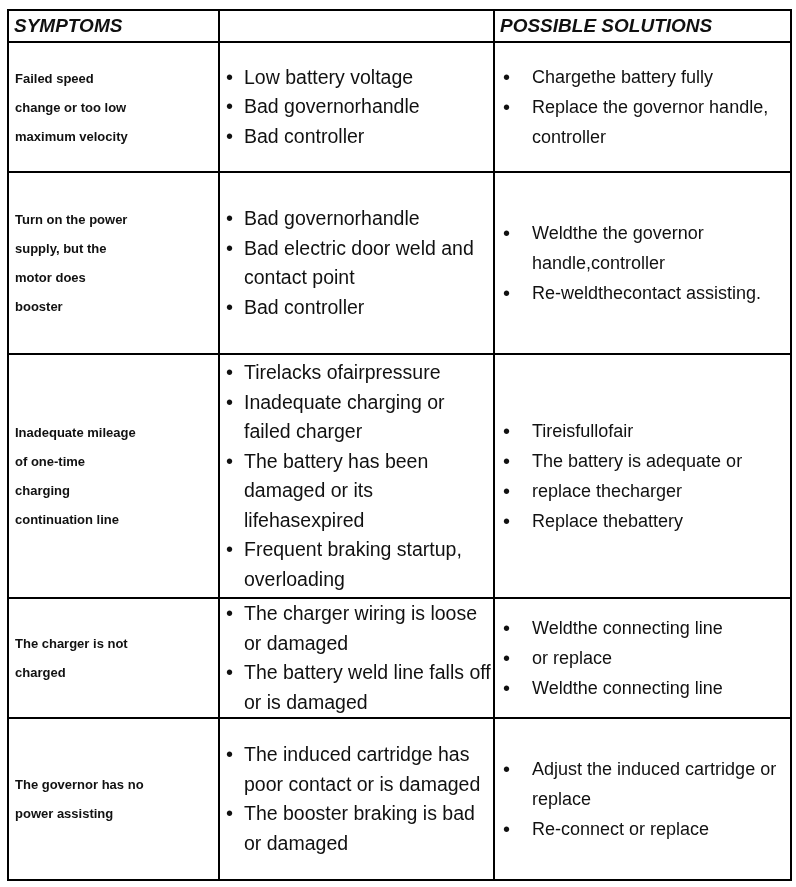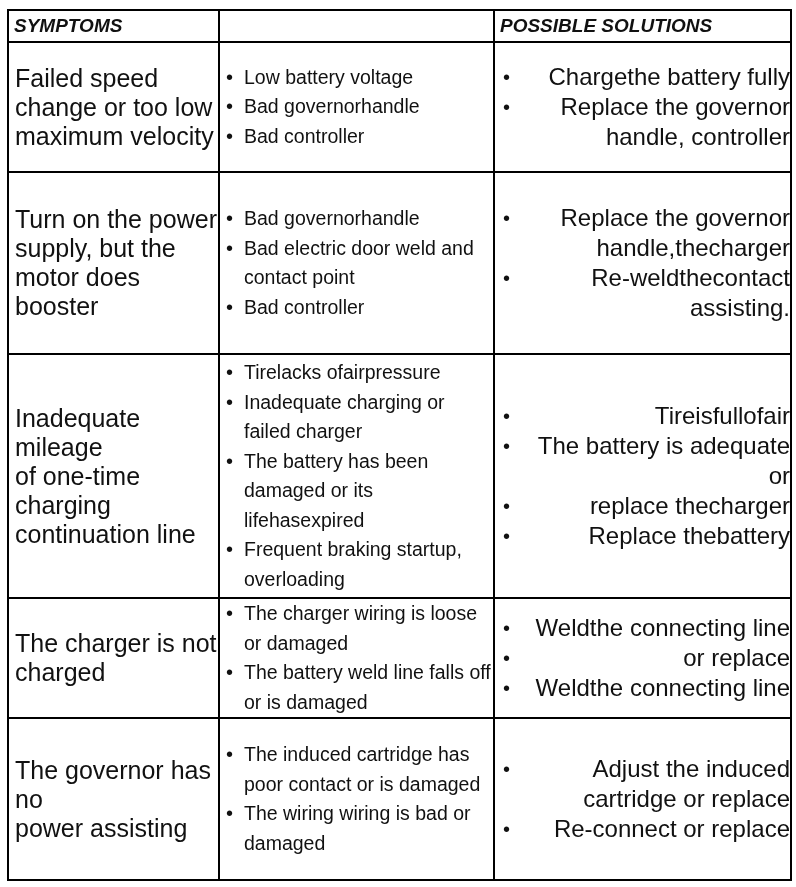--- a/index.html
+++ b/index.html
@@ -2,25 +2,25 @@
 <html><head>
 <meta charset="utf-8">
 <style>
   html, body { margin:0; padding:0; background:#ffffff; }
   body { width:796px; height:887px; position:relative; overflow:hidden;
          font-family:"Liberation Sans", "DejaVu Sans", sans-serif; color:#111; }
   table.ts { position:absolute; left:7px; top:9px; width:783px; border-collapse:collapse; table-layout:fixed; }
   table.ts td, table.ts th { border:2.5px solid #000; padding:0; vertical-align:middle; }
   col.c1 { width:211px; } col.c2 { width:275px; } col.c3 { width:297px; }
   th { text-align:left; font-style:italic; font-weight:bold; font-size:19px; height:30px; padding-left:5px !important;border-radius:8px; }
-  td.sym { font-weight:normal; font-size:25px; line-height:29px; padding-left:6px !important; }
+  td.sym { font-weight:bold; font-size:13px; line-height:29px; padding-left:6px !important; }
   ul { list-style:none; margin:0; padding:0; }
   td.cause li { position:relative; padding-left:24px; font-size:19.5px; line-height:29.5px; }
   td.cause li::before { content:"\2022"; position:absolute; left:6px; top:0; font-size:20px; }
-  td.sol li { position:relative; padding-left:37px; font-size:24px; line-height:30px;text-align:right; }
+  td.sol li { position:relative; padding-left:37px; font-size:18px; line-height:30px; }
   td.sol li::before { content:"\2022"; position:absolute; left:8px; top:0; font-size:20px; }
   tr.r1 td { height:128px; }
   tr.r2 td { height:180px; }
   tr.r3 td { height:242px; }
   tr.r4 td { height:118px; }
   tr.r5 td { height:160px; }
 </style>
 </head>
 <body>
 
@@ -67,21 +67,21 @@
     </td>
     <td class="cause">
           <ul>
       <li>Bad governorhandle</li>
       <li>Bad electric door weld and contact point</li>
       <li>Bad controller</li>
     </ul>
         </td>
     <td class="sol">
           <ul>
-      <li>Replace the governor handle,thecharger</li>
+      <li>Weldthe the governor handle,controller</li>
       <li>Re-weldthecontact assisting.</li>
     </ul>
         </td>
   </tr>
 
   <tr class="r3">
     <td class="sym">
       <div>Inadequate mileage</div>
       <div>of one-time</div>
       <div>charging</div>
@@ -126,21 +126,21 @@
   </tr>
 
   <tr class="r5">
     <td class="sym">
       <div>The governor has no</div>
       <div>power assisting</div>
     </td>
     <td class="cause">
           <ul>
       <li>The induced cartridge has poor contact or is damaged</li>
-      <li>The wiring wiring is bad or damaged</li>
+      <li>The booster braking is bad or damaged</li>
     </ul>
         </td>
     <td class="sol">
           <ul>
       <li>Adjust the induced cartridge or replace</li>
       <li>Re-connect or replace</li>
     </ul>
         </td>
   </tr>
 </tbody>

